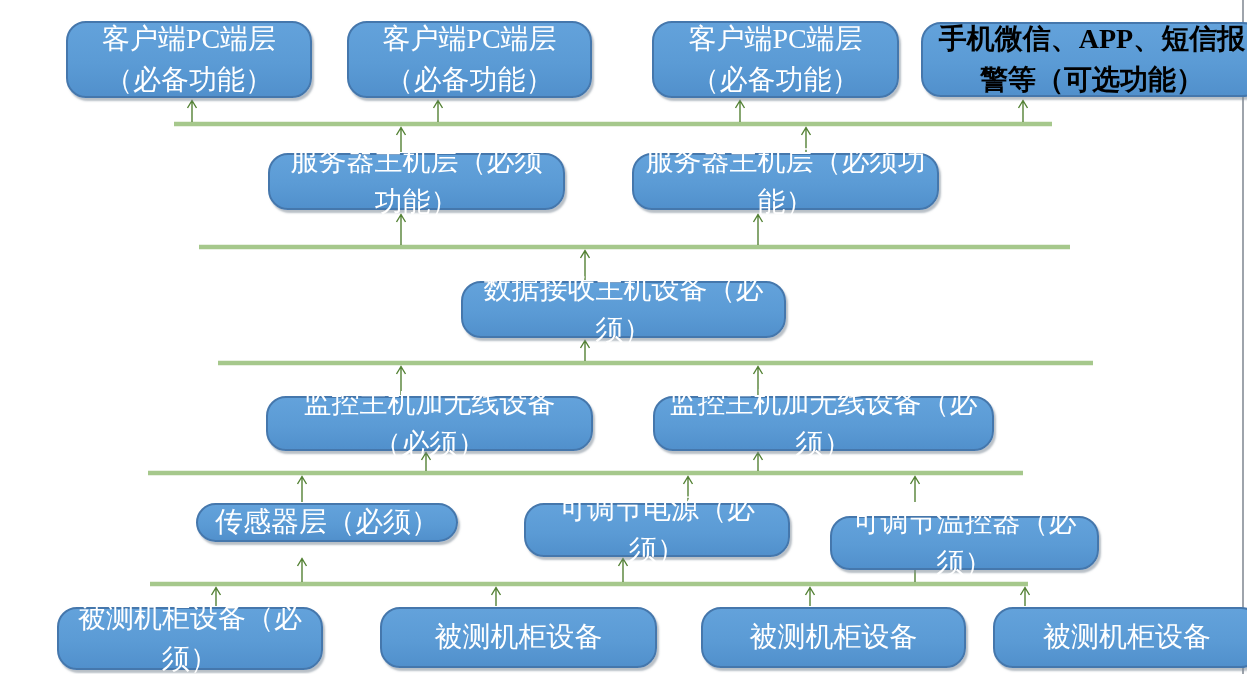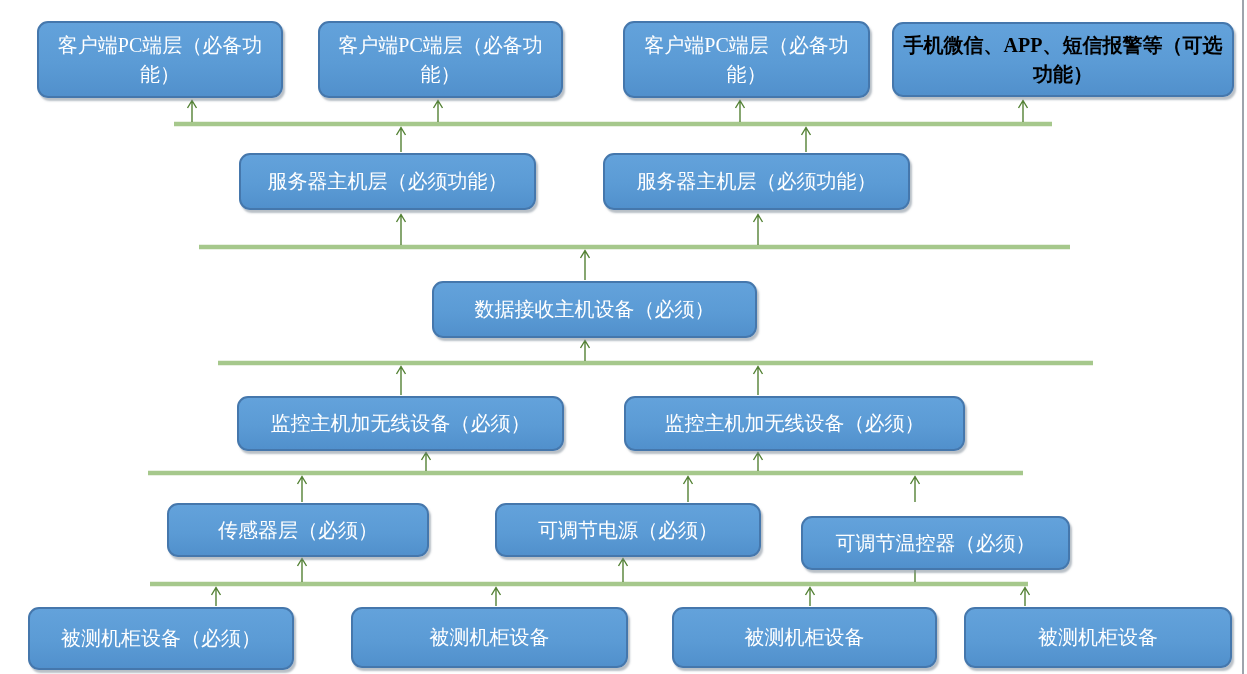--- a/index.html
+++ b/index.html
@@ -8,27 +8,28 @@
     width:1247px;height:674px;
     background:#ffffff;
     overflow:hidden;
     font-family:"Liberation Serif","DejaVu Serif",serif;
   }
   .node{
     position:absolute;
     box-sizing:border-box;
     background:linear-gradient(180deg,#63a2db 0%,#5b9bd5 55%,#5190cc 100%);
     border:2px solid #4577ac;
-    border-radius:11px;
+    border-radius:20px;
     box-shadow:2px 3px 2px rgba(125,138,152,0.55);
     display:flex;align-items:center;justify-content:center;
     text-align:center;
     color:#ffffff;
-    font-size:20px;line-height:1.45;
+    font-size:28px;line-height:1.45;
     padding:2px 8px;
+    margin-left:29px;
   }
   .node.optional{color:#000;font-weight:bold;}
   #wires{position:absolute;left:0;top:0;}
   .edge-line{position:absolute;top:0;}
 </style>
 </head>
 <body>
 
 <div id="stage" style="width: 1247px; height: 674px; background: rgb(255, 255, 255);">
   <svg id="wires" width="1247" height="674" viewBox="0 0 1247 674">
@@ -83,21 +84,21 @@
     </div>
     <div class="node" style="left: 432px; top: 281px; width: 325px; height: 57px;">
       <span>数据接收主机设备（必须）</span>
     </div>
     <div class="node" style="left: 237px; top: 396px; width: 327px; height: 55px;">
       <span>监控主机加无线设备（必须）</span>
     </div>
     <div class="node" style="left: 624px; top: 396px; width: 341px; height: 55px;">
       <span>监控主机加无线设备（必须）</span>
     </div>
-    <div class="node" style="left: 167px; top: 503px; width: 262px; height: 54px;">
+    <div class="node" style="left: 167px; top: 503px; width: 262px; height: 39px;">
       <span>传感器层（必须）</span>
     </div>
     <div class="node" style="left: 495px; top: 503px; width: 266px; height: 54px;">
       <span>可调节电源（必须）</span>
     </div>
     <div class="node" style="left: 801px; top: 516px; width: 269px; height: 54px;">
       <span>可调节温控器（必须）</span>
     </div>
     <div class="node" style="left: 28px; top: 607px; width: 266px; height: 63px;">
       <span>被测机柜设备（必须）</span>

